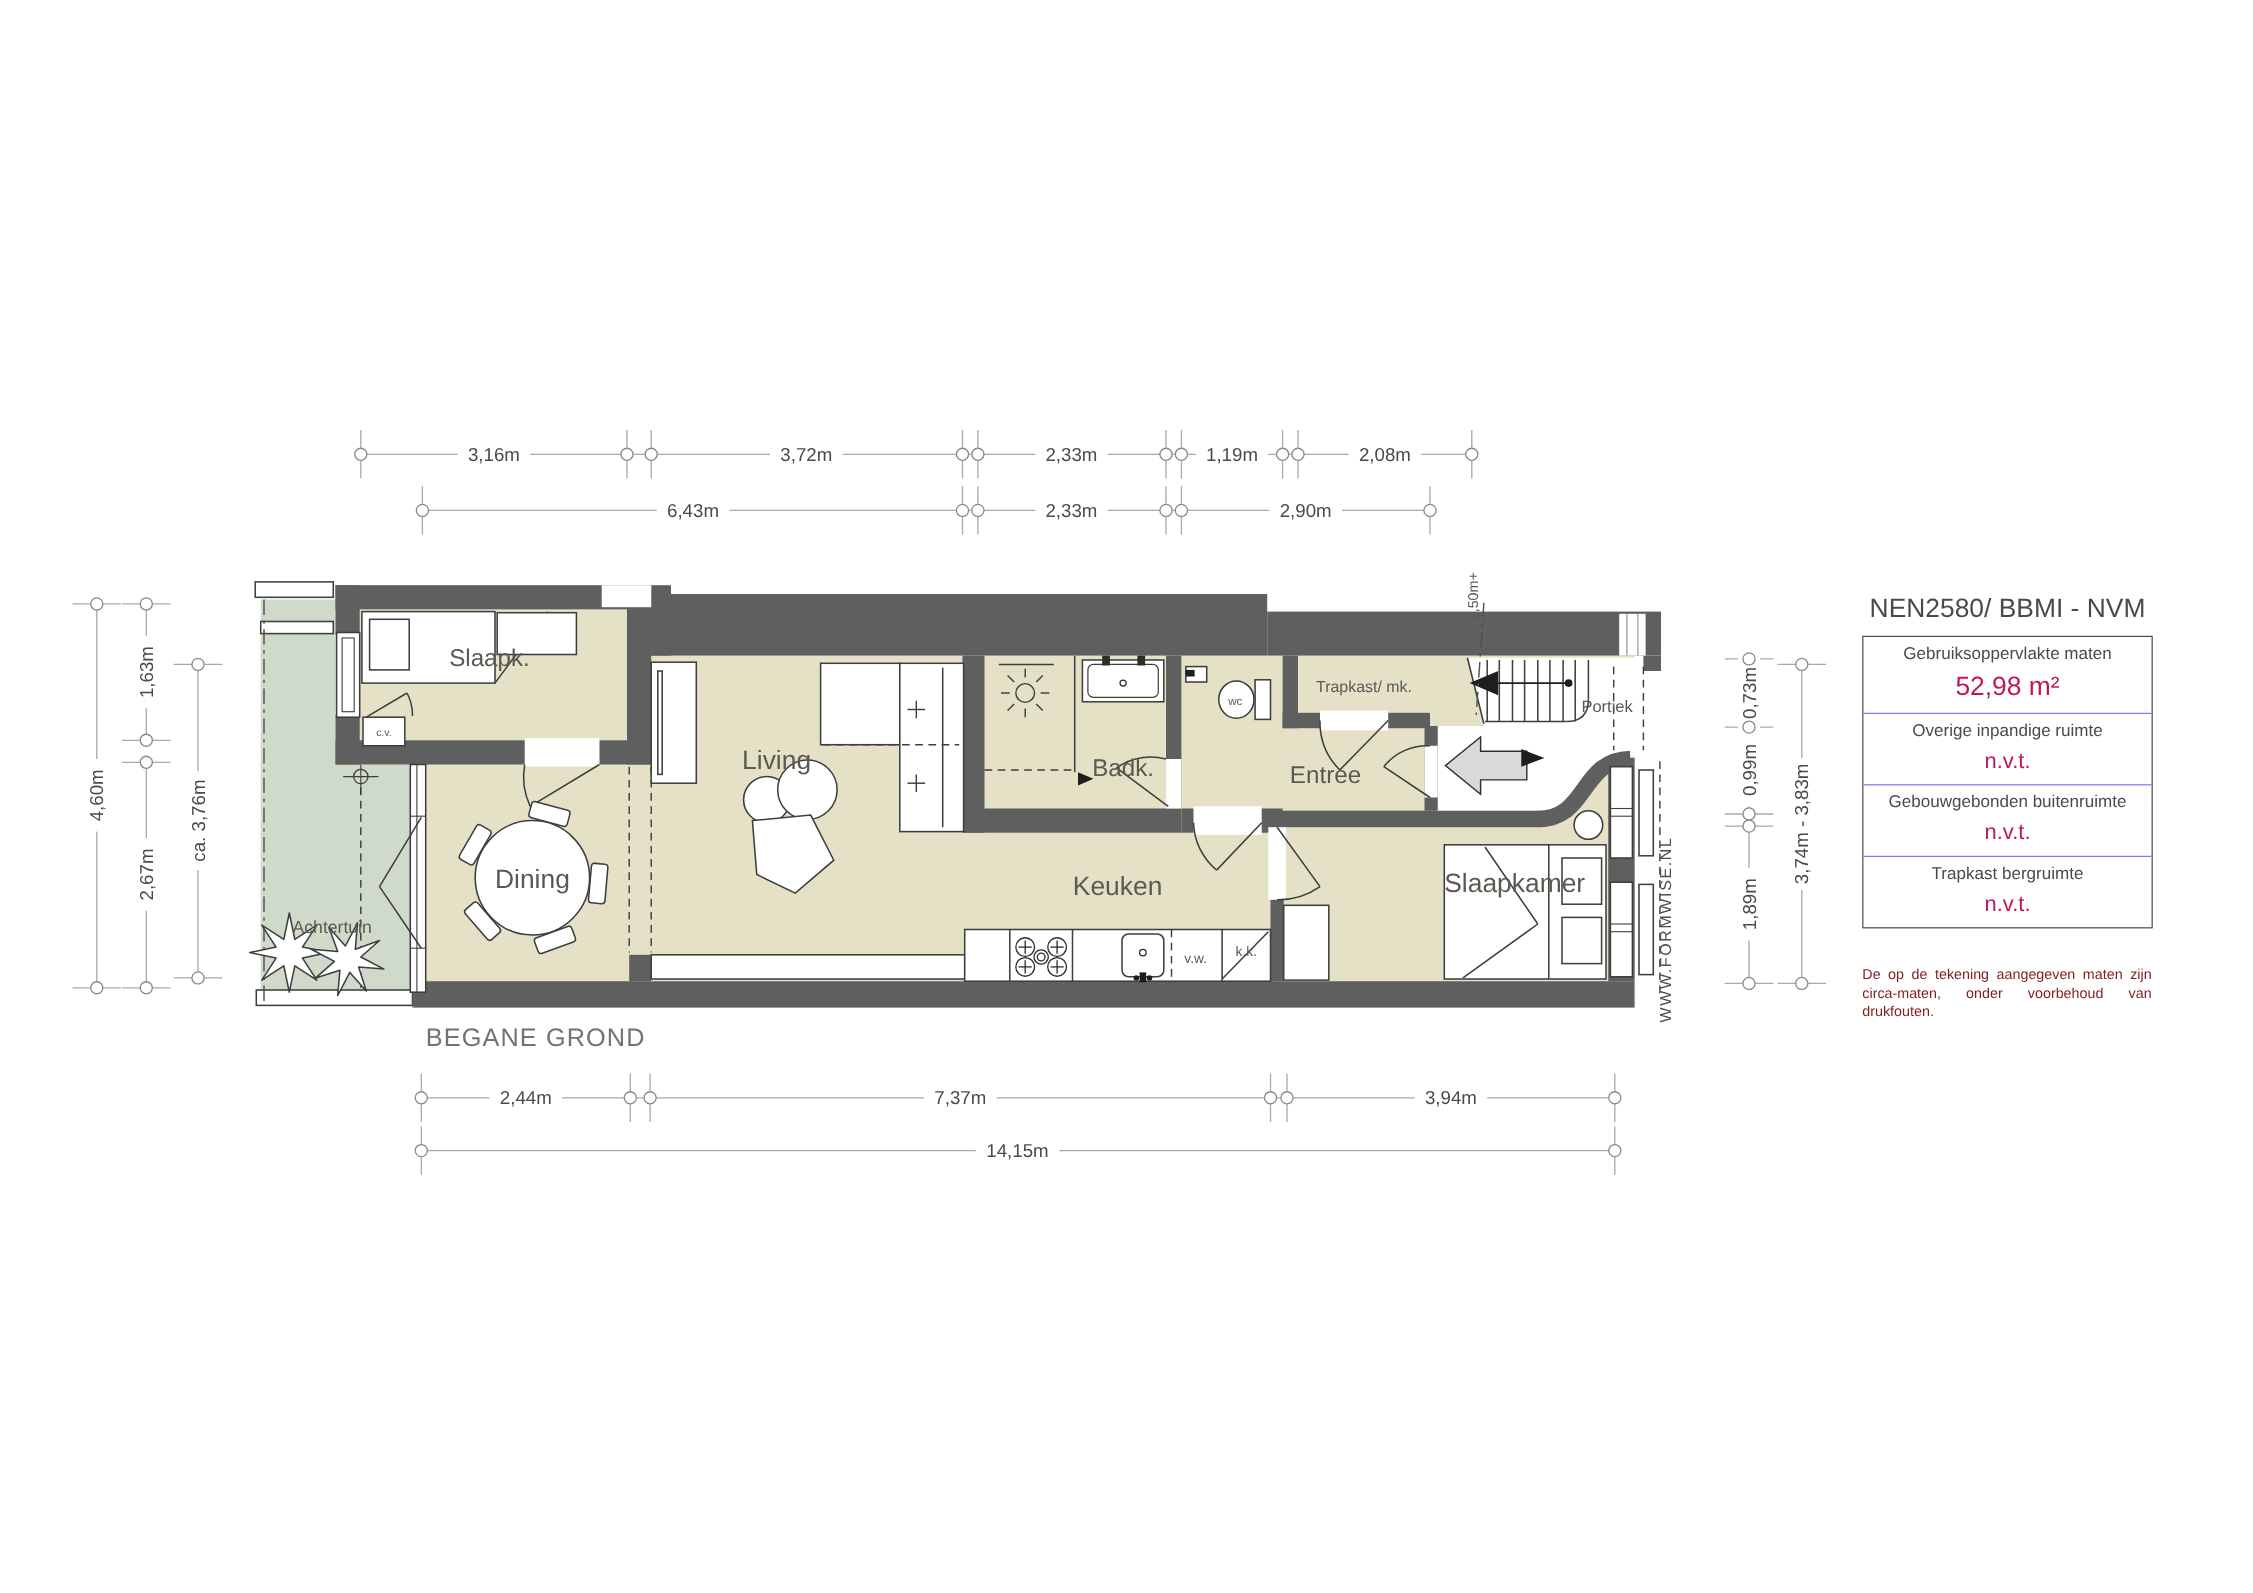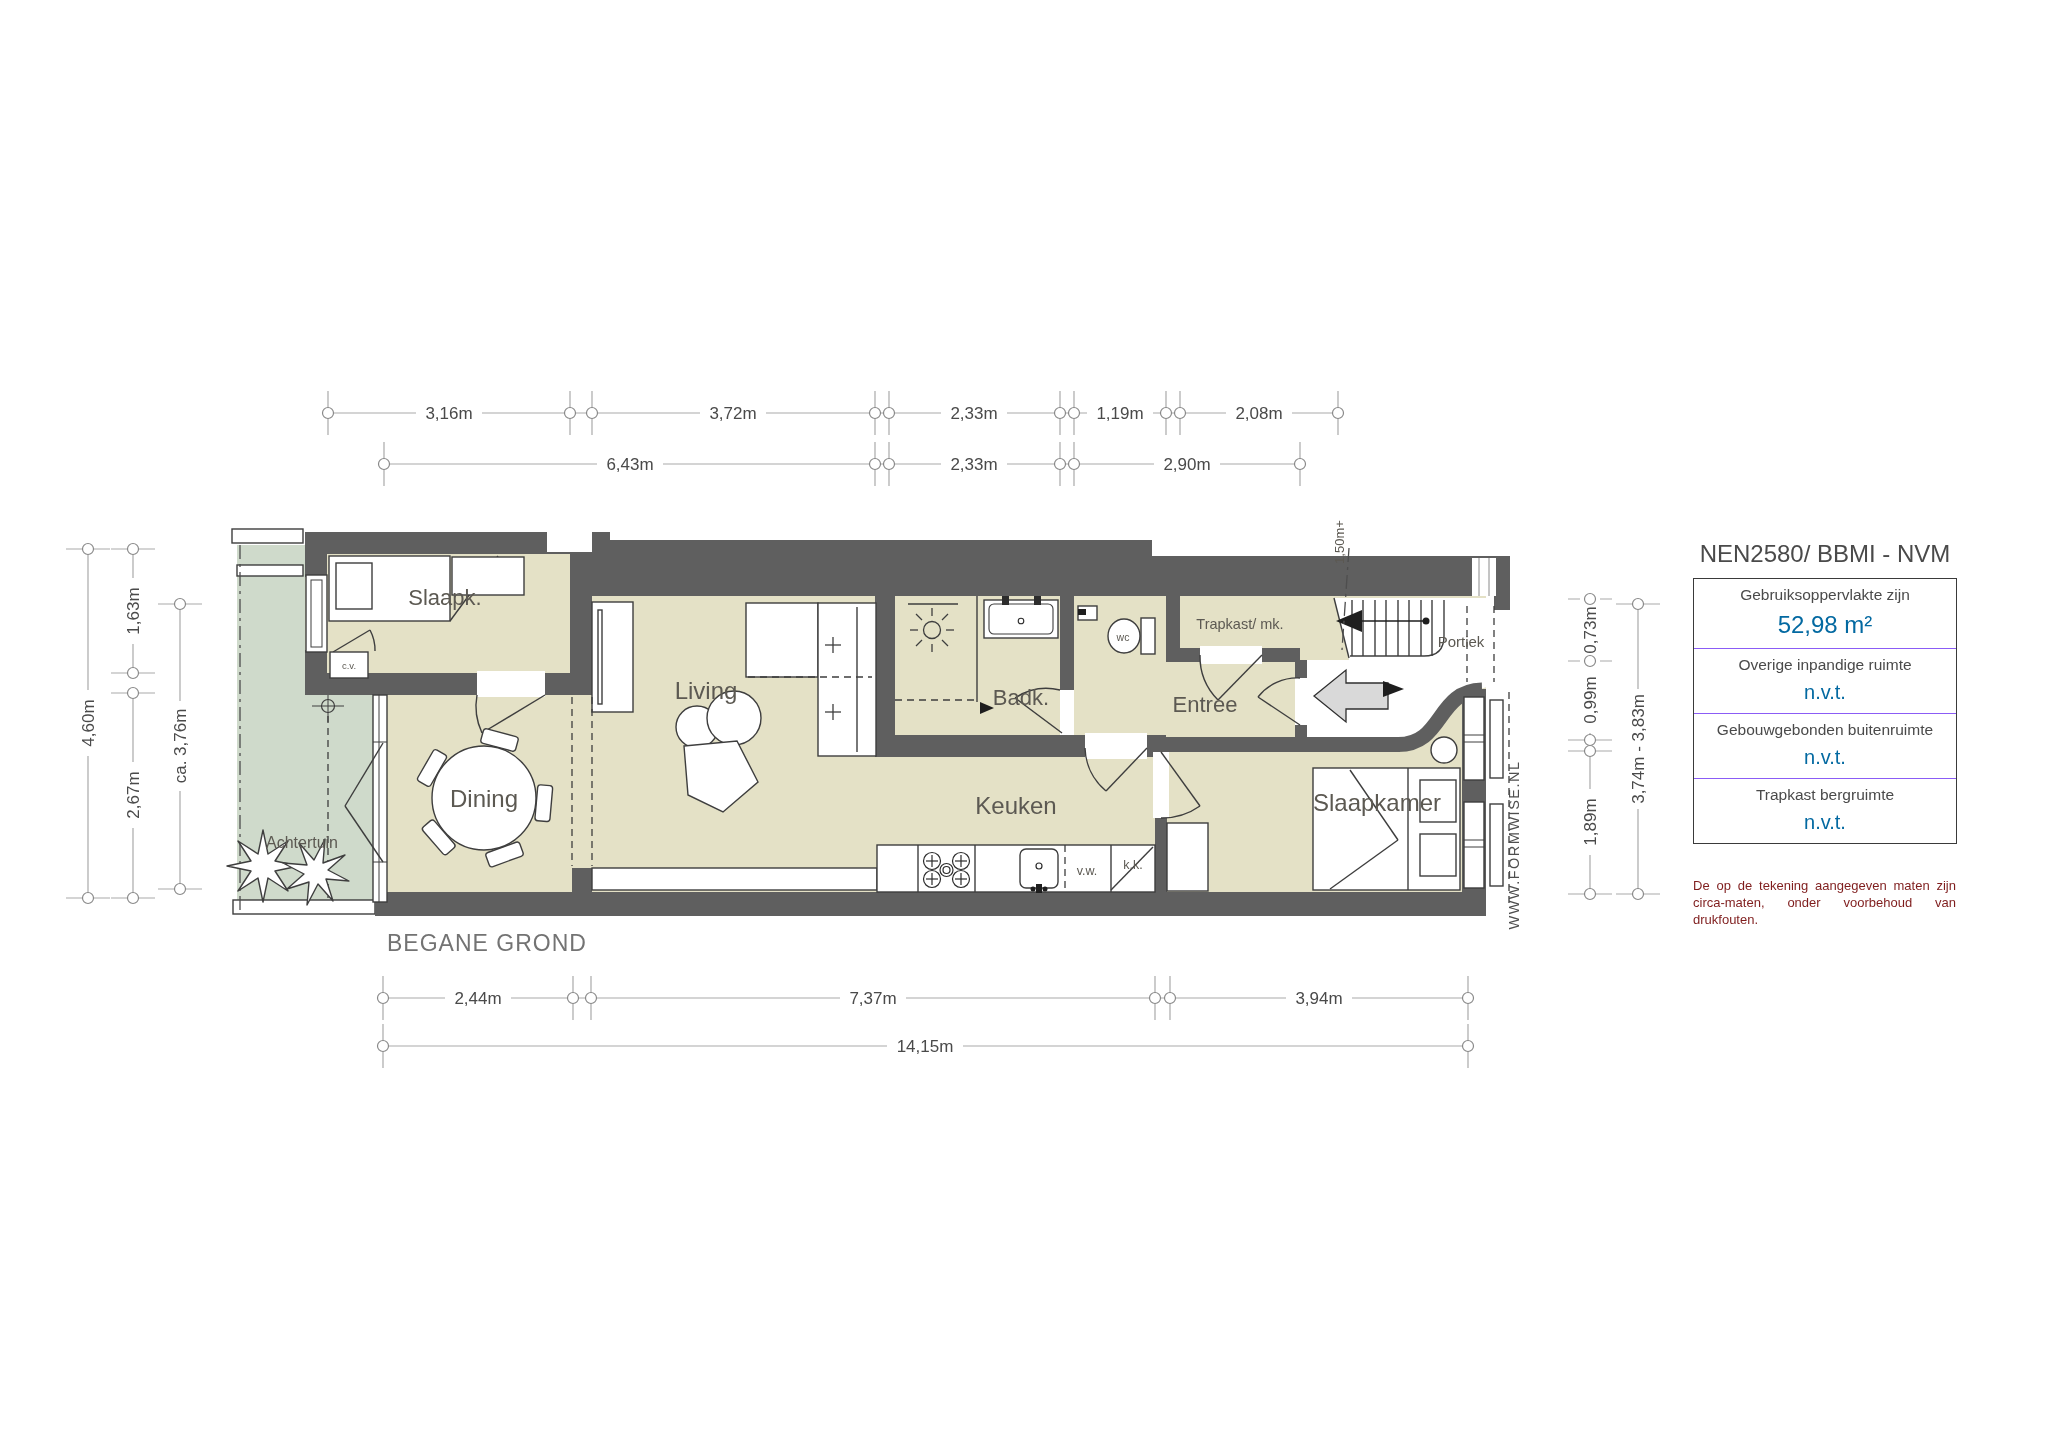--- a/index.html
+++ b/index.html
@@ -17,21 +17,21 @@
   .dimc{fill:#ffffff;stroke:#8a8a8a;stroke-width:1.2;}
   .dtxt{font-size:17px;fill:#4a4a4a;text-anchor:middle;}
   .rtxt{fill:#5c5952;text-anchor:middle;}
   .bp{fill:#ffffff;}
   .panel{position:absolute;left:1693px;top:578px;width:262px;border:1.5px solid #3a3a3a;background:#fff;}
   .panel-title{position:absolute;left:1680px;top:540px;width:290px;text-align:center;
                font-size:24px;color:#4a4a4a;}
   .prow{border-top:1px solid #8b5cf6;text-align:center;padding:7px 2px 9px 2px;}
   .prow:first-child{border-top:none;}
   .plabel{font-size:15.5px;color:#4a4a4a;}
-  .pvalue{font-size:20px;color:#0369a1;margin-top:7px;}
+  .pvalue{font-size:20px;color:#be185d;margin-top:7px;}
   .pvalue.big{font-size:24px;}
   .disclaimer{position:absolute;left:1693px;top:878px;width:263px;font-size:13px;line-height:1.3;
               color:#7f1d1d;text-align:justify;text-align-last:justify;}
   .floor-title{position:absolute;left:387px;top:930px;font-size:23px;color:#737373;letter-spacing:1px;}
 </style>
 </head>
 <body>
 
 <div id="stage">
 
@@ -497,21 +497,21 @@
         <circle cx="1638" cy="894" r="5.5" class="dimc"></circle>
   </g>
 </svg>
 
 <div class="floor-title">BEGANE GROND</div>
 
 <div class="panel-title">NEN2580/ BBMI - NVM</div>
 
 <div class="panel">
   <div class="prow">
-    <div class="plabel">Gebruiksoppervlakte zijn</div>
+    <div class="plabel">Gebruiksoppervlakte maten</div>
     <div class="pvalue big">52,98 m²</div>
   </div>
   <div class="prow">
     <div class="plabel">Overige inpandige ruimte</div>
     <div class="pvalue">n.v.t.</div>
   </div>
   <div class="prow">
     <div class="plabel">Gebouwgebonden buitenruimte</div>
     <div class="pvalue">n.v.t.</div>
   </div>

